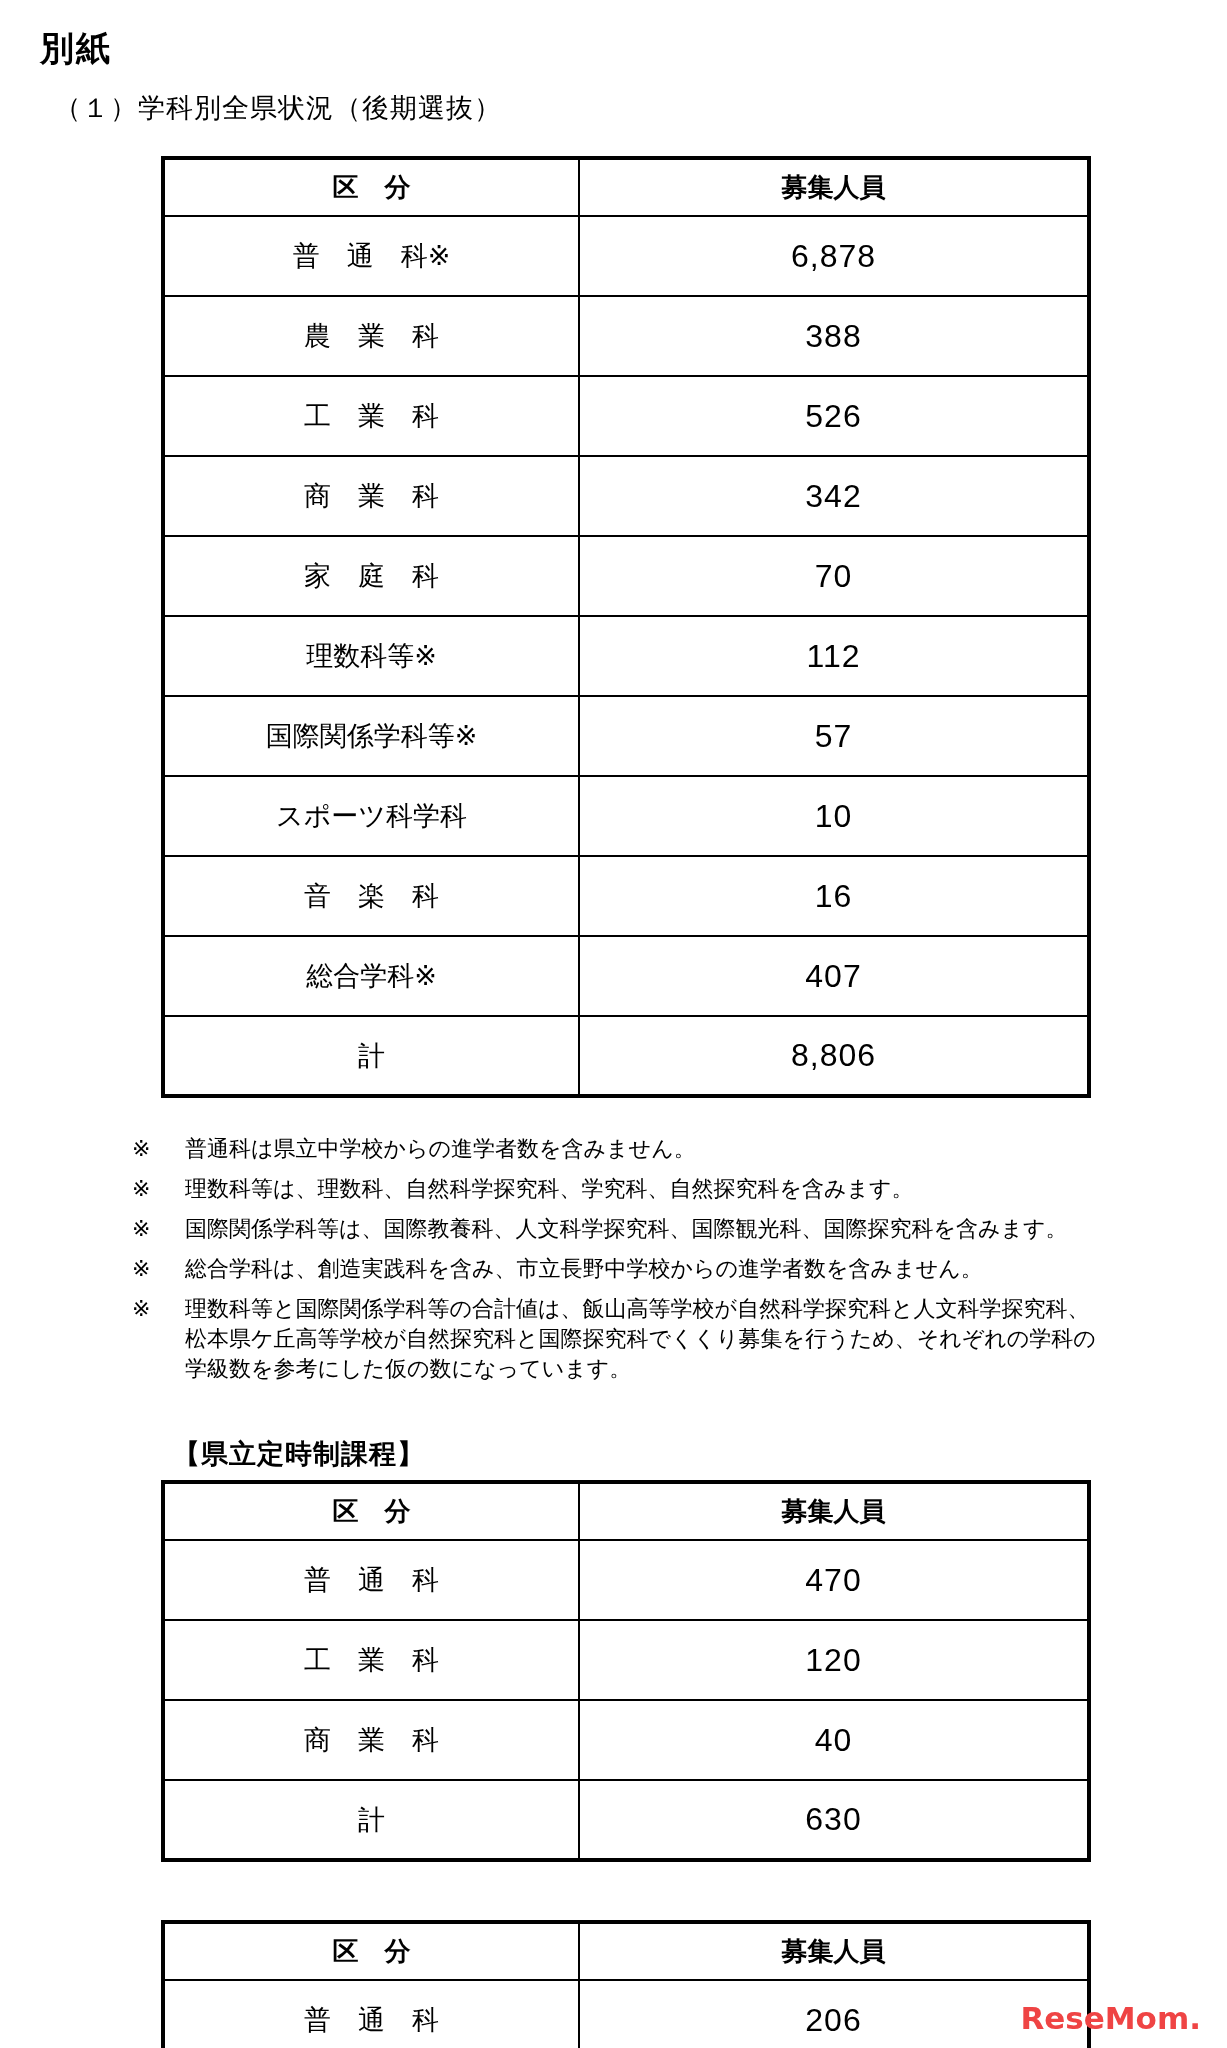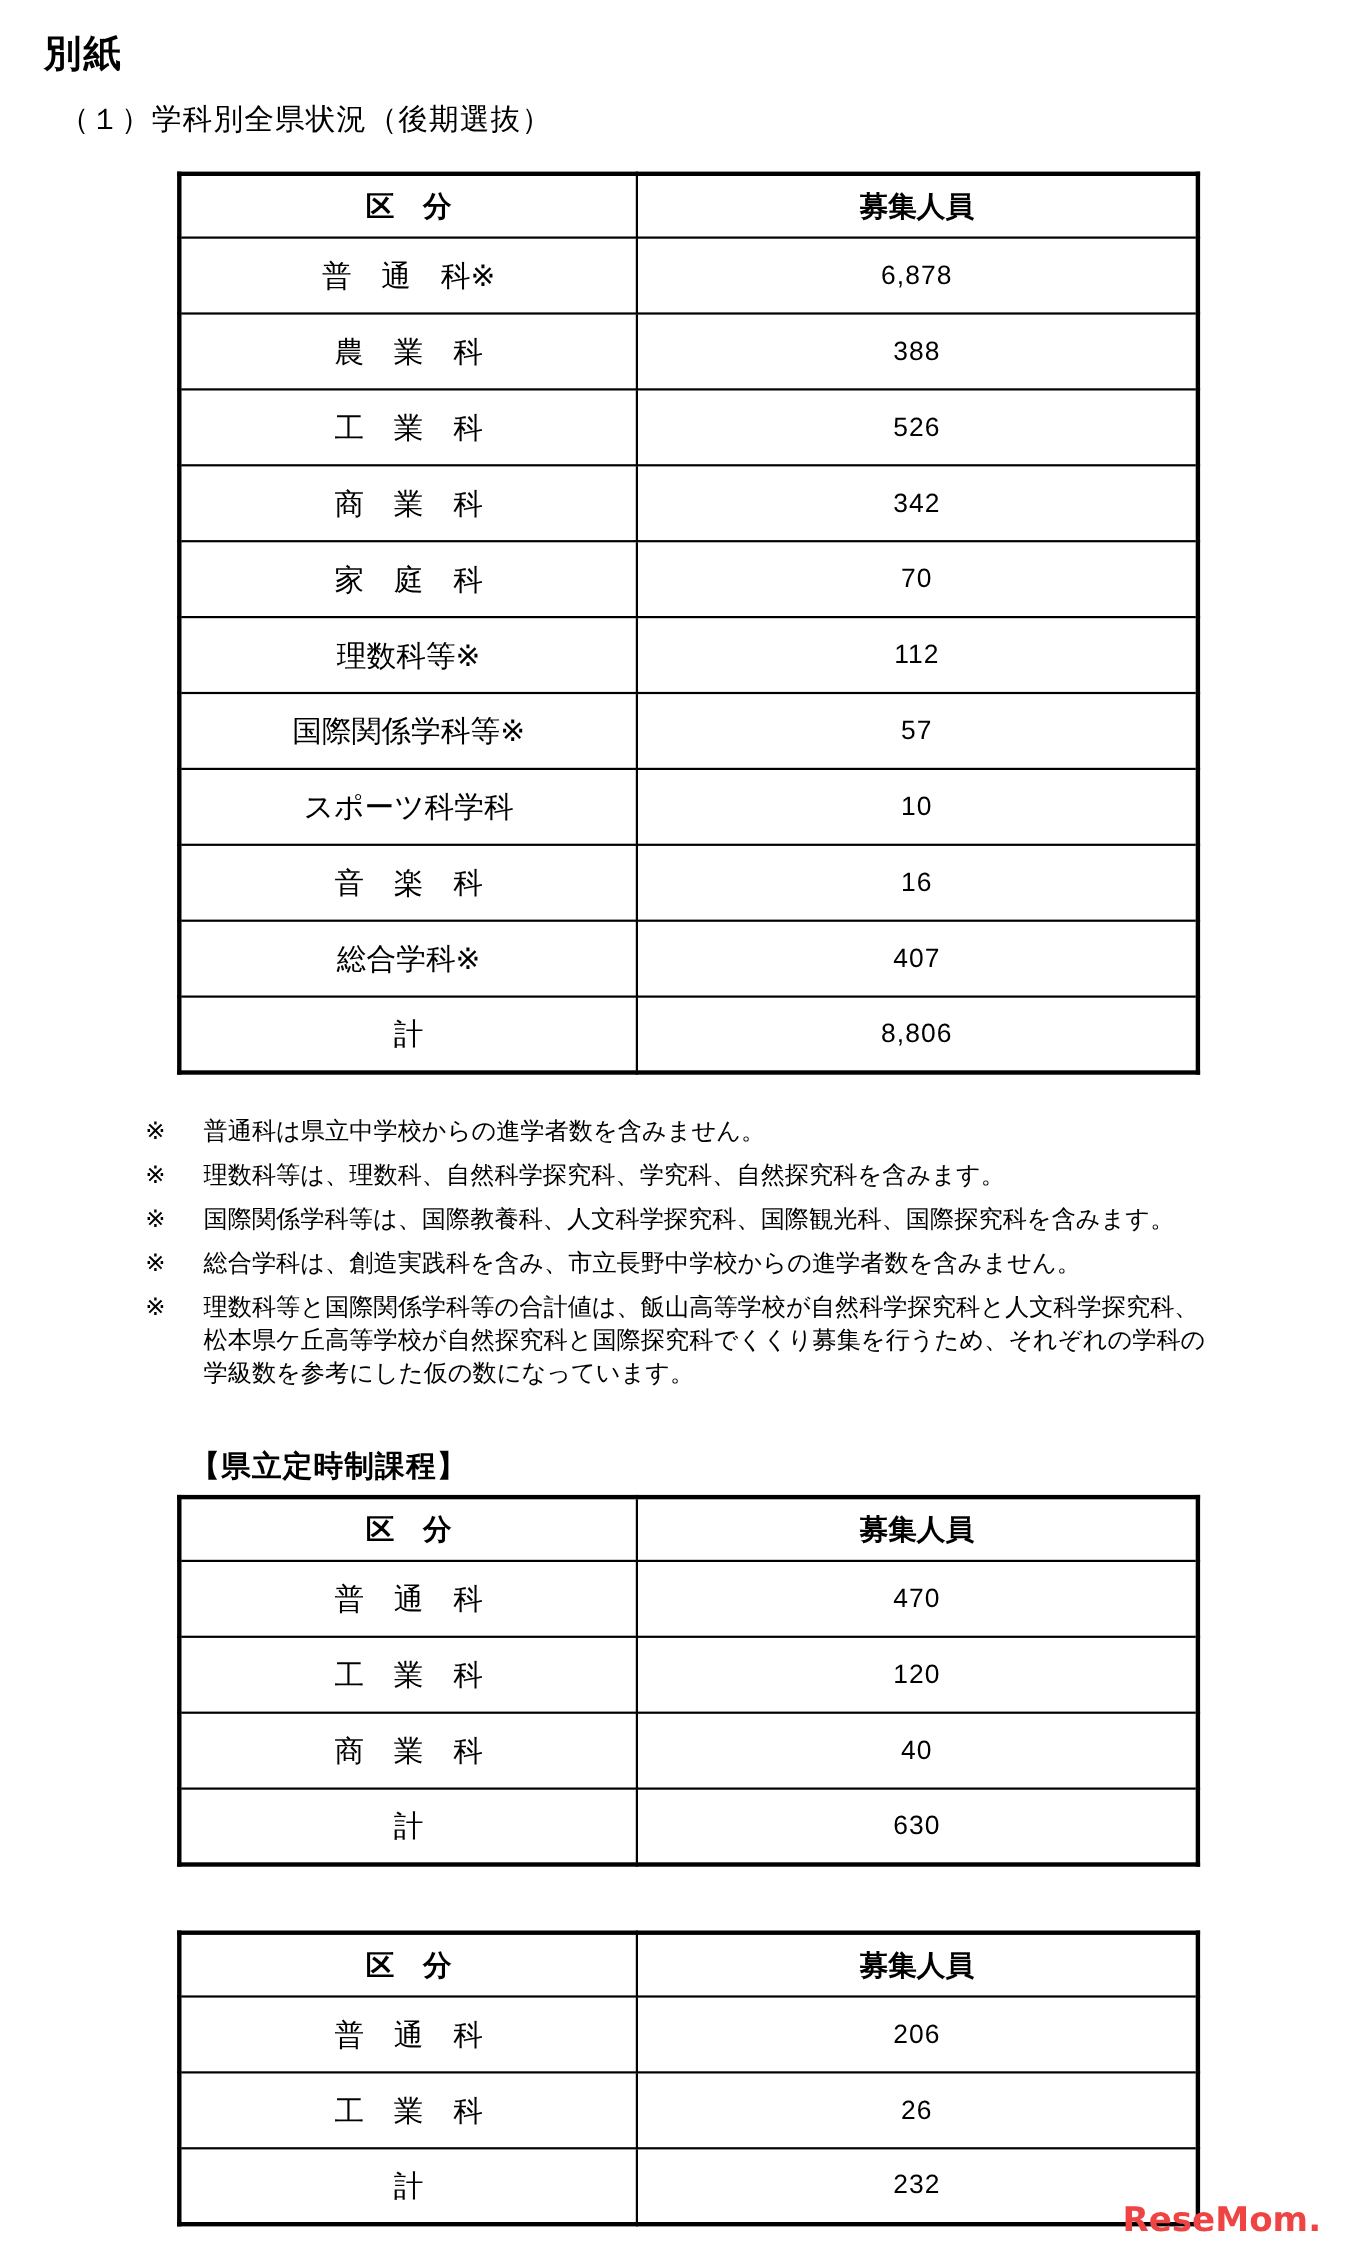--- a/index.html
+++ b/index.html
@@ -29,23 +29,23 @@
     border: 4px solid #000;
     table-layout: fixed;
   }
   .data-table th, .data-table td {
     border: 2px solid #000;
     text-align: center;
     vertical-align: middle;
     overflow: hidden;
   }
   .data-table th { height: 58px; font-size: 26px; font-weight: bold; }
-  .data-table td { height: 69px; }
+  .data-table td { height: 80px; }
   .cell-label { font-size: 27px; }
-  .cell-value { font-size: 24px; letter-spacing: 1px; }
+  .cell-value { font-size: 32px; letter-spacing: 1px; }
 
   .notes { margin: 36px 0 0 92px; }
   .note { display: flex; margin-bottom: 10px; }
   .note-marker { flex: 0 0 53px; width: 53px; font-size: 22px; line-height: 30px; }
   .note-text { max-width: 916px; font-size: 22px; line-height: 30px; }
 
   .watermark {
     position: absolute;
     right: 26px;
     bottom: 12px;

